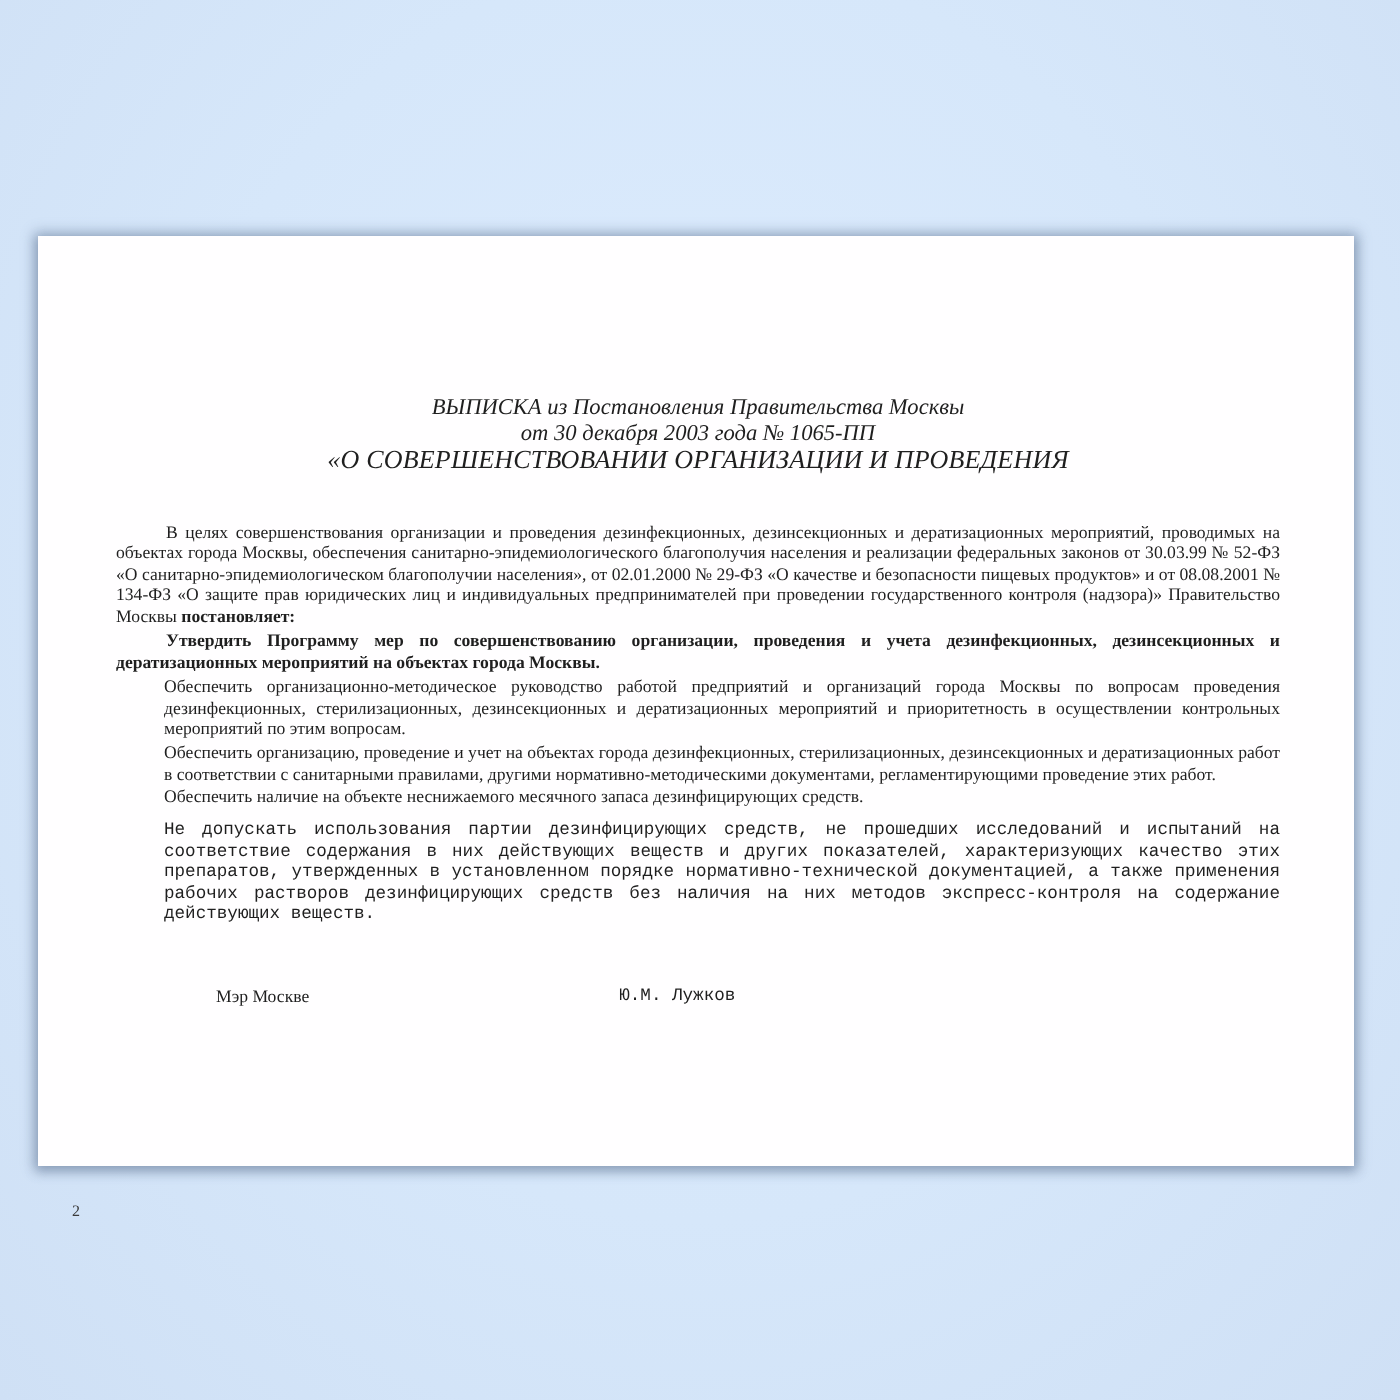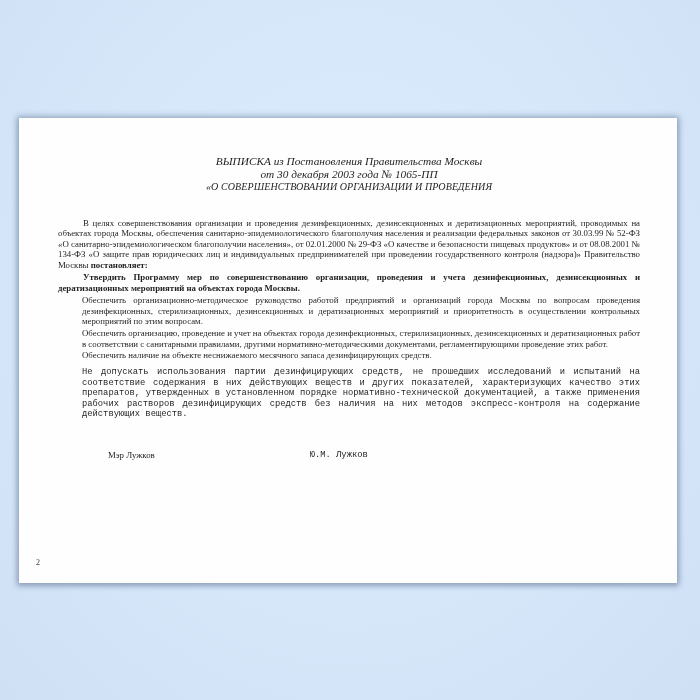--- a/index.html
+++ b/index.html
@@ -9,25 +9,25 @@
     font-family:"Liberation Serif", serif;
   }
   .paper {
     position:absolute; left:19px; top:118px; width:658px; height:465px;
     background:#fffeff;
     box-shadow: 0 0 6px 2px rgba(96,118,148,.45), 0 2px 5px 1px rgba(96,118,148,.35);
   }
   .paper-inner {
     position:relative; height:100%; box-sizing:border-box;
     padding:37px 37px 0 39px;
-    color:#1f1f1f; font-size:8.8px; line-height:10.5px; text-align:justify;
+    color:#1f1f1f; font-size:8.8px; line-height:10.5px; text-align:justify;margin-top:43px;
   }
   .doc-title { text-align:center; font-style:italic; margin:0 0 25px 0; }
   .title-main  { font-size:11.3px; line-height:13px; }
-  .title-caps  { font-size:10px;  line-height:11.5px; letter-spacing:.1px; }
+  .title-caps  { font-size:13px;  line-height:11.5px; letter-spacing:.1px; }
   p { margin:0; }
   .p-indent   { text-indent:25px; }
   .p-bold     { font-weight:bold; text-indent:25px; margin-top:2px; }
   .h-center   { font-weight:bold; font-style:italic; margin:9px 0 0 29px; text-align:left; }
   .blk        { margin-left:24px; margin-top:2px; }
   .blk-bi     { font-weight:bold; font-style:italic; margin-left:29px; margin-top:1px; }
   .blk-g15    { margin-top:1.5px; }
   .blk-g05    { margin-top:0.5px; }
   .blk-g7     { margin-top:7px;font-family:Liberation Mono, monospace; }
   .signature  { display:flex; margin-top:30px; text-align:left; }
@@ -57,21 +57,21 @@
 
 
       <p class="blk blk-g15">Обеспечить организацию, проведение и учет на объектах города дезинфекционных, стерилизационных, дезинсекционных и дератизационных работ в соответствии с санитарными правилами, другими нормативно-методическими документами, регламентирующими проведение этих работ.</p>
 
 
       <p class="blk blk-g05">Обеспечить наличие на объекте неснижаемого месячного запаса дезинфицирующих средств.</p>
 
       <p class="blk blk-g7">Не допускать использования партии дезинфицирующих средств, не прошедших исследований и испытаний на соответствие содержания в них действующих веществ и других показателей, характеризующих качество этих препаратов, утвержденных в установленном порядке нормативно-технической документацией, а также применения рабочих растворов дезинфицирующих средств без наличия на них методов экспресс-контроля на содержание действующих веществ.</p>
 
       <div class="signature">
-        <span class="sig-pos">Мэр Лужков</span>
+        <span class="sig-pos">Мэр Москве</span>
         <span class="sig-name">Ю.М. Лужков</span>
       </div>
 
       <span class="page-num">2</span>
 
     </div>
   </div>
 </div>
 
 </body></html>

